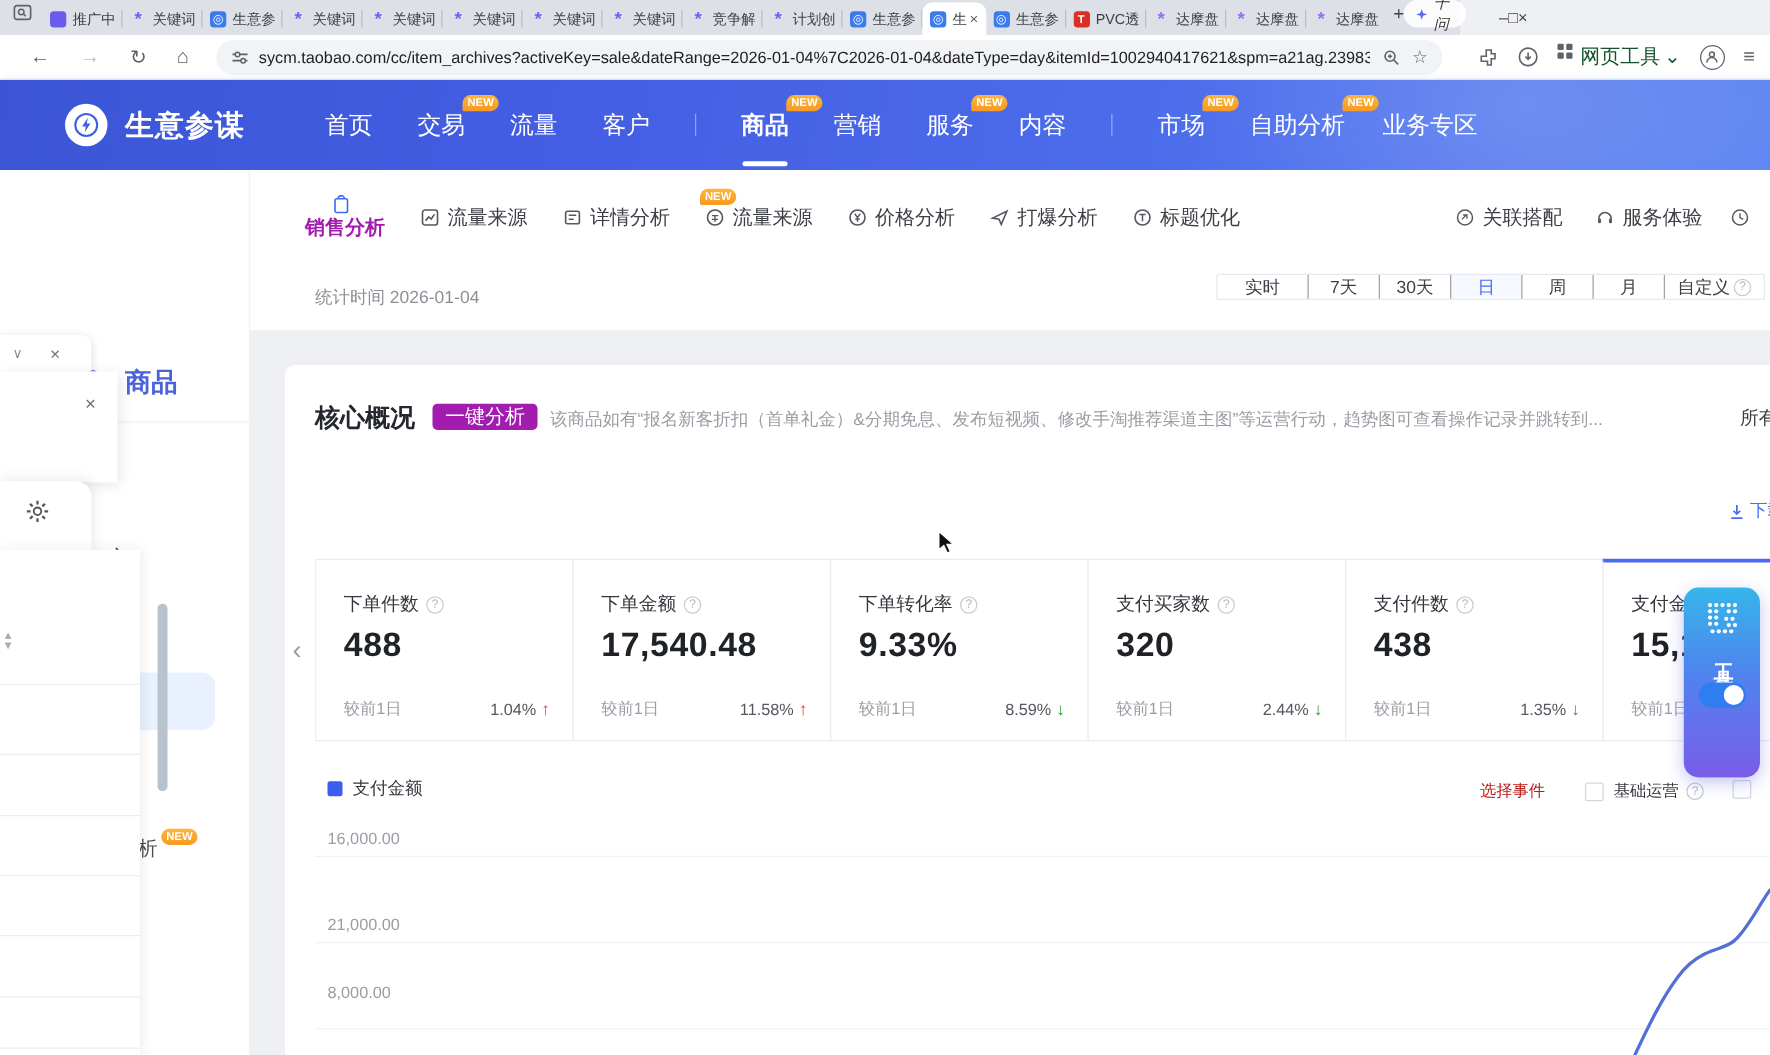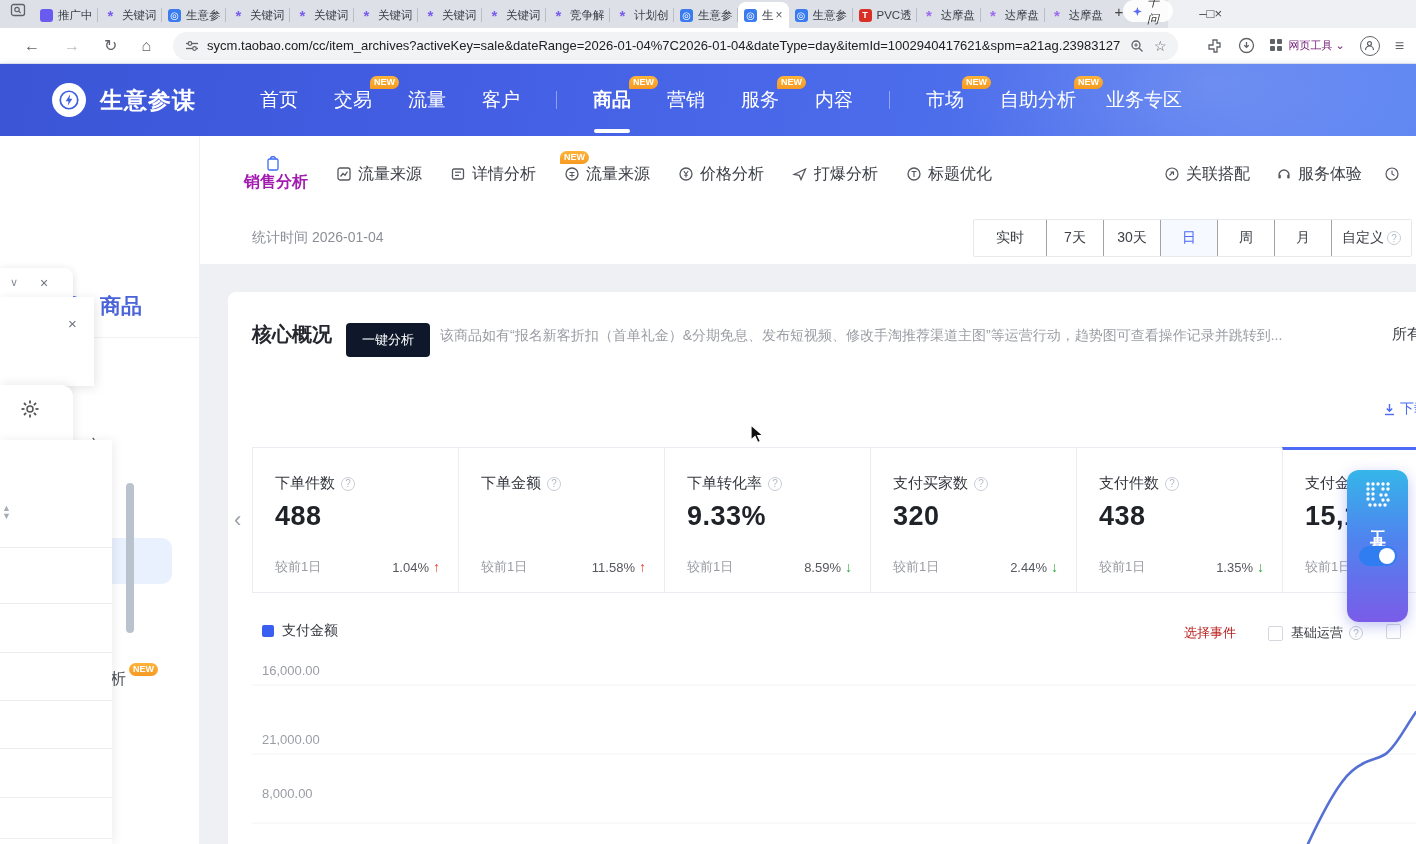--- a/index.html
+++ b/index.html
@@ -29,21 +29,21 @@
 
   
   .toolbar { position:absolute; left:0; top:28px; width:1416px; height:36px; background:#ffffff; border-bottom:1px solid #e8eaed; display:flex; align-items:center; }
   .nav-ic { font-size:16px; color:#5f6368; margin-left:24px; }
   .nav-ic.dis { color:#bcc0c6; }
   .urlpill { flex:1; height:28px; margin:0 14px 0 22px; background:#f1f3f4; border-radius:14px; display:flex; align-items:center; padding:0 12px; min-width:0; }
   .urltext { flex:1; font-size:13px; color:#202124; white-space:nowrap; overflow:hidden; margin-left:8px; }
   .pill-ic { margin-left:10px; color:#5f6368; font-size:14px; flex:none; }
   .right-ics { display:flex; align-items:center; margin-right:12px; }
   .right-ics > * { margin-left:15px; }
-  .webtools { display:flex; align-items:center; font-size:11px; color:#701a75; }
+  .webtools { display:flex; align-items:flex-start; font-size:16px; color:#14532d; }
   .webtools .lbl { margin:0 3px 0 5px; }
   .gridic { width:13px; height:13px; display:grid; grid-template-columns:5px 5px; grid-template-rows:5px 5px; gap:2px; }
   .gridic i { background:#5f6368; border-radius:1px; }
   .avatar { width:20px; height:20px; border-radius:50%; border:1.6px solid #5f6368; display:flex; align-items:center; justify-content:center; }
 
   
   .bluenav { position:absolute; left:0; top:64px; width:1416px; height:72px;
     background:linear-gradient(100deg,#3b55d6 0%, #445fe4 35%, #4c6deb 65%, #5d85f2 100%);
     display:flex; align-items:center; color:#fff; box-shadow:0 2px 8px rgba(60,80,200,.25); overflow:hidden; }
   .bluenav:before { content:""; position:absolute; right:-60px; top:-140px; width:520px; height:320px; border-radius:50%;
@@ -72,31 +72,31 @@
   .sn-tab { display:flex; align-items:center; margin-left:28px; font-size:16px; color:#3c3f45; position:relative; white-space:nowrap; }
   .sn-tab:first-child { margin-left:44px; }
   .sn-tab svg { margin-right:6px; }
   .sn-tab.active { color:#a21caf; font-weight:bold;flex-direction:column; }
   .sn-right { position:absolute; right:10px; display:flex; align-items:center; }
   .sn-link { display:flex; align-items:center; font-size:16px; color:#3c3f45; margin-left:26px; white-space:nowrap; }
   .sn-link svg { margin-right:6px; }
 
   .daterow { position:absolute; left:200px; top:212px; width:1216px; height:52px; background:#fff; }
   .dr-label { position:absolute; left:52px; top:17px; font-size:14px; color:#8c9096; }
-  .seg { position:absolute; right:4px; top:7px; height:38px; display:flex; border:1px solid #e7e8ec; border-radius:2px; background:#fff; }
+  .seg { position:absolute; right:4px; top:7px; height:21px; display:flex; border:1px solid #e7e8ec; border-radius:2px; background:#fff; }
   .seg .s { min-width:57px; padding:0 10px; display:flex; align-items:center; justify-content:center; font-size:14px; color:#3c3f45; border-left:1px solid #a3a3a3; }
   .seg .s:first-child { border-left:none; min-width:72px; }
   .seg .s.active { color:#4c6af5; background:#f6f9ff; }
   .seg .help { margin-left:3px; }
 
   .maincard { position:absolute; left:228px; top:292px; width:1188px; bottom:0; background:#fff; border-radius:8px 0 0 0; }
 
   
   .ov-title { position:absolute; left:24px; top:29px; font-size:20px; font-weight:bold; color:#24272e; }
-  .ov-btn { position:absolute; left:118px; top:31px; width:84px; height:34px; background:#0f172a; border-radius:4px; color:#fff; font-size:13px; display:flex; align-items:center; justify-content:center; }
+  .ov-btn { position:absolute; left:118px; top:31px; width:84px; height:21px; background:#a21caf; border-radius:4px; color:#fff; font-size:16px; display:flex; align-items:center; justify-content:center; }
   .ov-desc { position:absolute; left:212px; top:35px; width:930px; font-size:14px; color:#9a9da3; white-space:nowrap; overflow:hidden; }
   .ov-terminal { position:absolute; left:1164px; top:33px; font-size:15px; color:#3c3f45; white-space:nowrap; }
   .dl-link { position:absolute; left:1155px; top:108px; font-size:14px; color:#4c6af5; display:flex; align-items:center; white-space:nowrap; }
   .dl-link svg { margin-right:4px; }
 
   
   .cardrow { position:absolute; left:24px; top:155px; display:flex; }
   .carousel-left { position:absolute; left:6px; top:215px; font-size:22px; color:#9aa0a8; }
   .card { width:207px; height:146px; border:1px solid #e9ecf0; margin-left:-1px; position:relative; padding:26px 20px 0 22px; background:#fff; }
   .card:first-child { margin-left:0; }
@@ -472,20 +472,21 @@
             <span>1.04%</span>
             <i class="arr up">↑</i>
           </span>
         </div>
     </div>
     <div class="card">
       <div class="c-label">
           <span>下单金额</span>
           <span class="help">?</span>
         </div>
+      <div class="c-value">17,540.48</div>
       <div class="c-foot">
           <span class="c-cmp">较前1日</span>
           <span class="c-chg">
             <span>11.58%</span>
             <i class="arr up">↑</i>
           </span>
         </div>
     </div>
     <div class="card">
       <div class="c-label">

